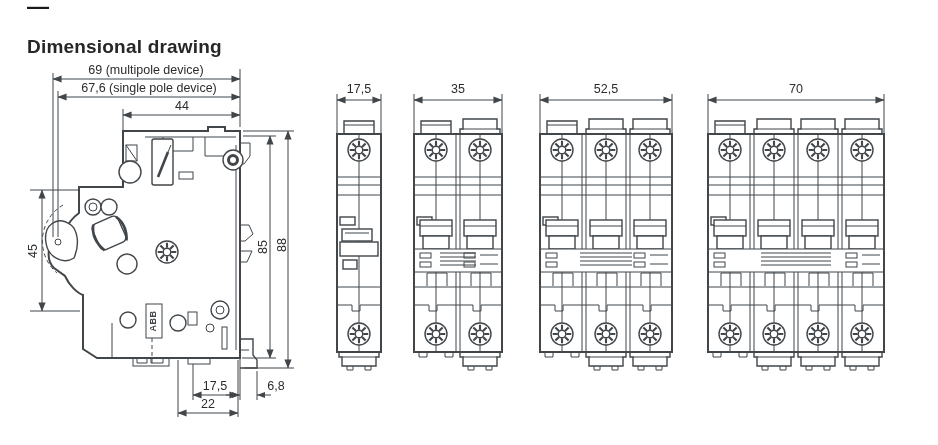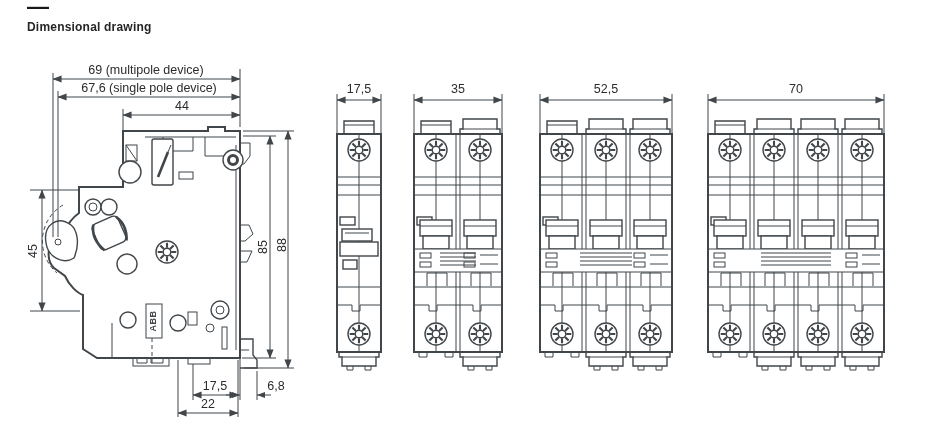--- a/index.html
+++ b/index.html
@@ -1,20 +1,20 @@
 <!DOCTYPE html>
 <html><head>
 <meta charset="utf-8">
 <style>
   html,body{margin:0;padding:0;background:#fff;}
   .page{position:relative;width:938px;height:445px;background:#ffffff;overflow:hidden;
         font-family:"Liberation Sans",sans-serif;}
   .hdr{position:absolute;left:27px;top:0px;}
   .hdr .dash{font-size:22px;font-weight:bold;line-height:14px;color:#1a1a1a;}
-  .hdr .title{font-size:12px;font-weight:600;color:#262626;margin-top:6px;letter-spacing:.2px;}
+  .hdr .title{font-size:19px;font-weight:600;color:#262626;margin-top:22px;letter-spacing:.2px;}
   svg{position:absolute;overflow:visible;}
   svg text{font-family:"Liberation Sans",sans-serif;font-size:12.5px;fill:#2c2c2e;stroke:none;}
   .ln{stroke:#41464a;fill:none;stroke-width:1px;}
   .ln2{stroke:#41464a;fill:none;stroke-width:1.4px;}
   .ln3{stroke:#41464a;fill:none;stroke-width:2px;}
   .sw2{stroke-width:2.1px;}
   .sw26{stroke-width:2.6px;}
   .sw3{stroke-width:3px;}
   .wh{fill:#ffffff;}
   .dsh{stroke-dasharray:4,3;}

